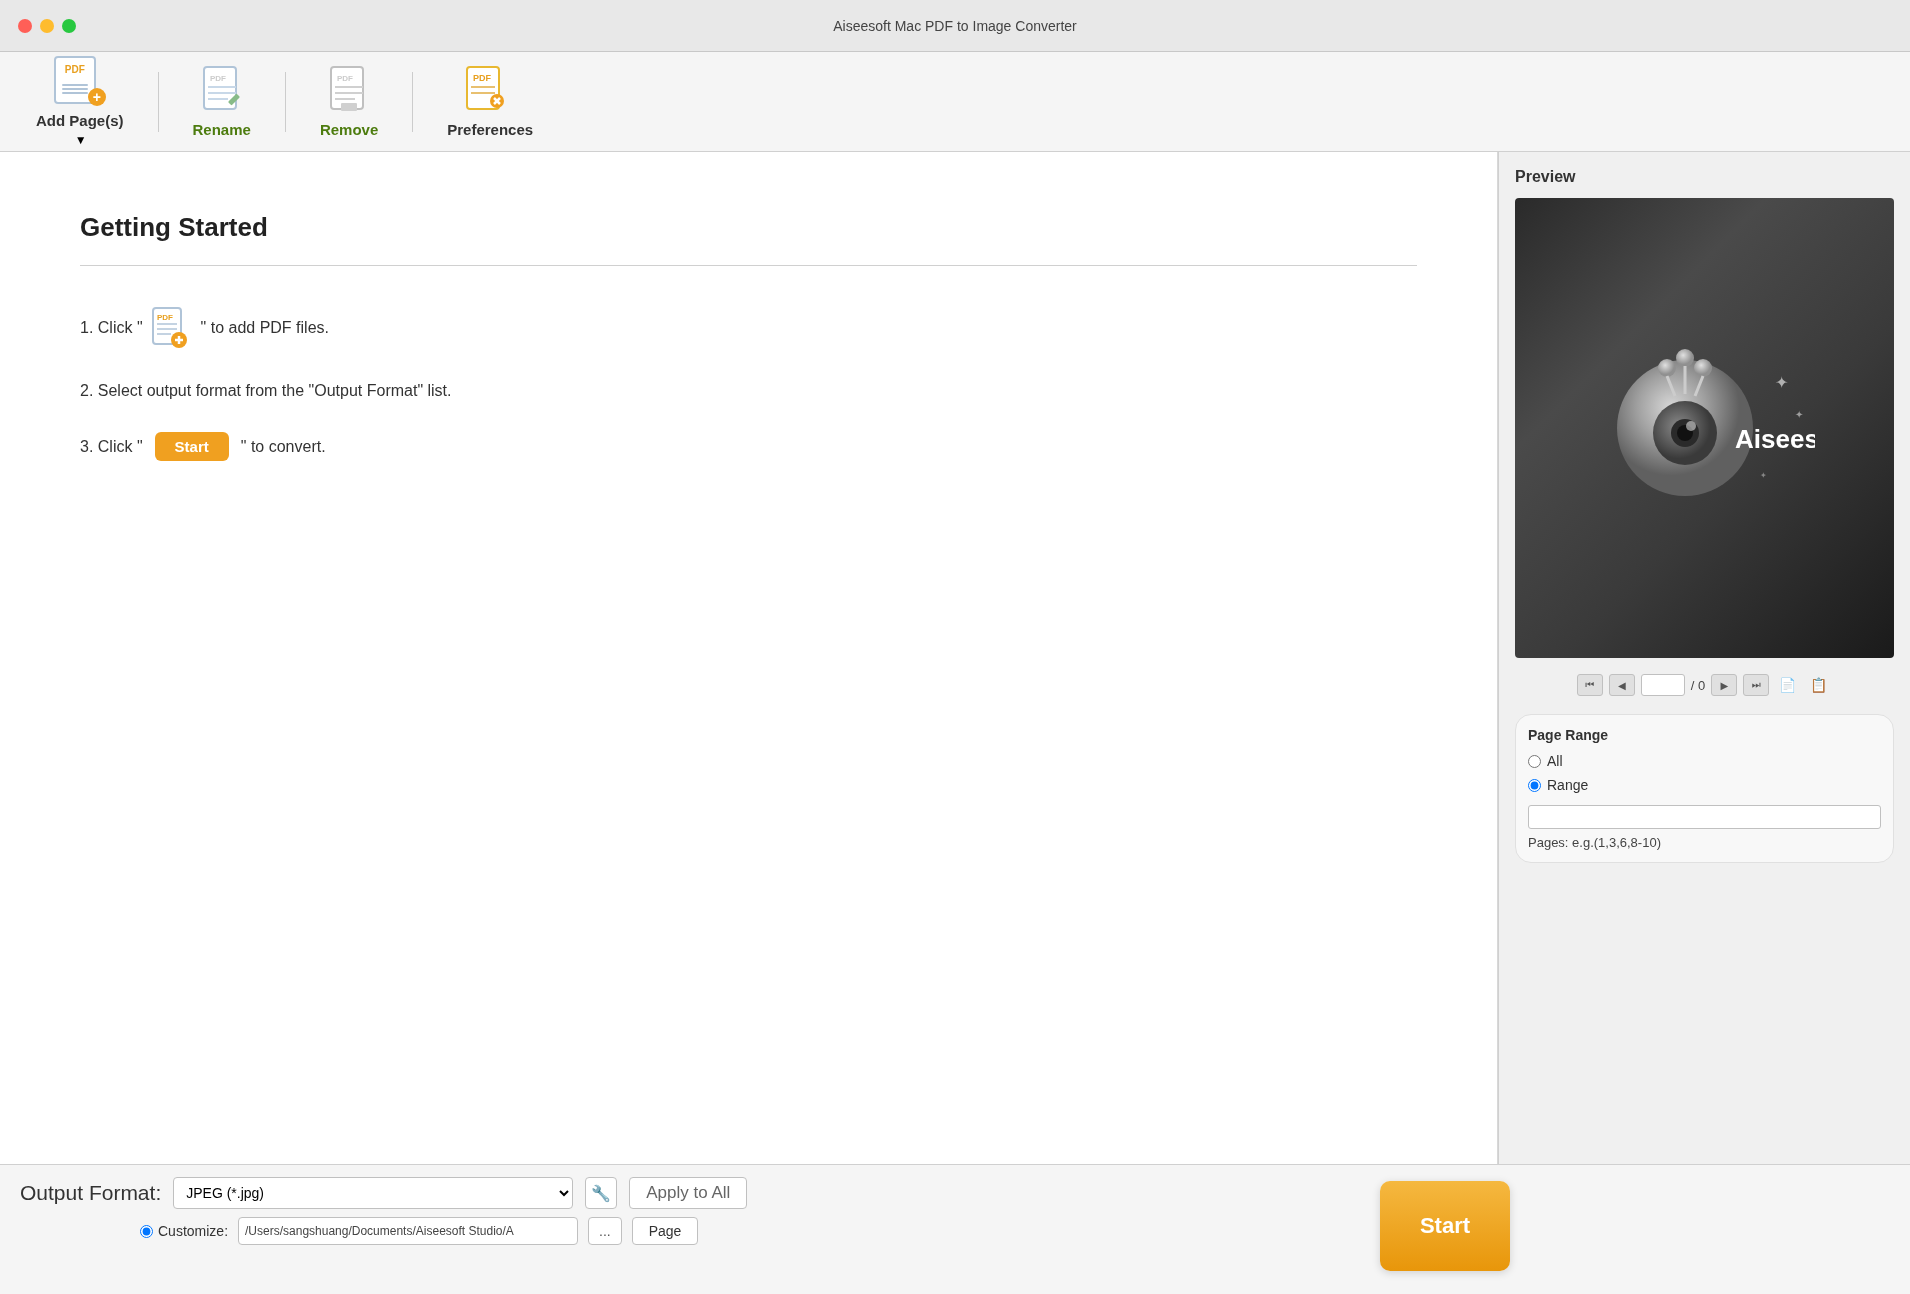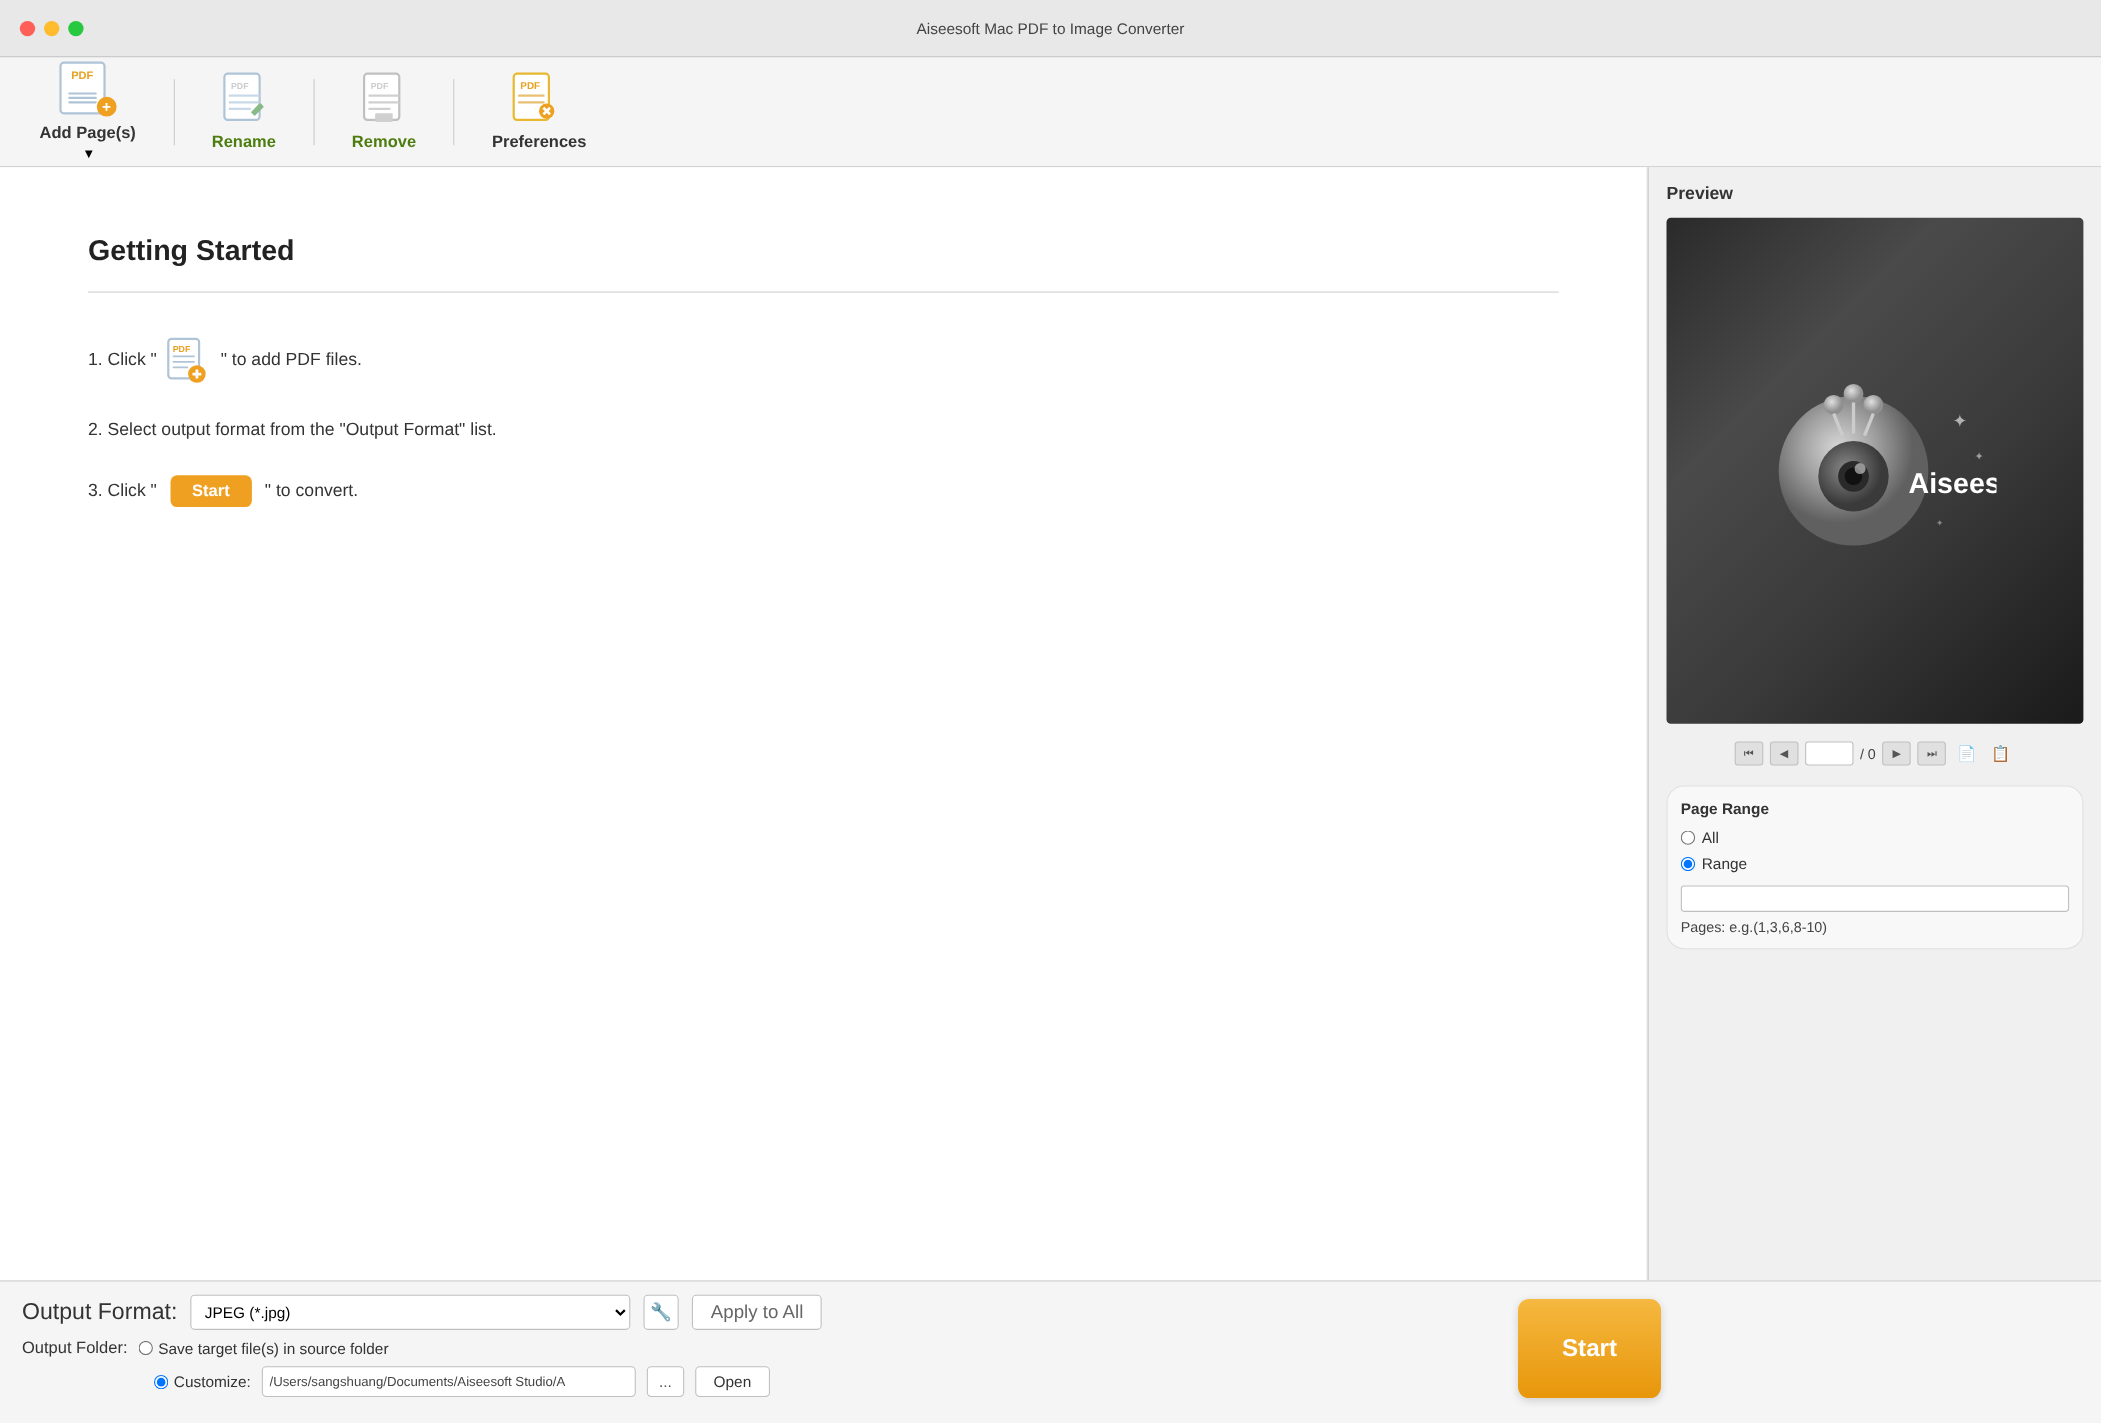--- a/index.html
+++ b/index.html
@@ -619,33 +619,26 @@
       <option>JPEG (*.jpg)</option>
       <option>PNG (*.png)</option>
       <option>BMP (*.bmp)</option>
       <option>TIFF (*.tiff)</option>
       <option>GIF (*.gif)</option>
     </select>
     <button class="settings-btn">🔧</button>
     <button class="apply-all-btn">Apply to All</button>
   </div>
 
-  <div class="output-folder-row">
-    <span class="folder-label">Output Folder:</span>
-    <label class="radio-inline">
-      <input type="radio" name="outputFolder" style="">
-      <span>Save target file(s) in source folder</span>
-    </label>
-  </div>
 
   <div class="output-folder-row">
     <span style="width:110px;"></span>
     <label class="radio-inline">
       <input type="radio" name="outputFolder" checked="" style="">
       <span>Customize:</span>
     </label>
     <input class="folder-path-input" type="text" value="/Users/sangshuang/Documents/Aiseesoft Studio/A" style="">
     <button class="more-btn">...</button>
-    <button class="open-btn">Open</button>
+    <button class="open-btn">Page</button>
   </div>
 
   <button class="start-btn-main">Start</button>
 </div>
 
 </body></html>

